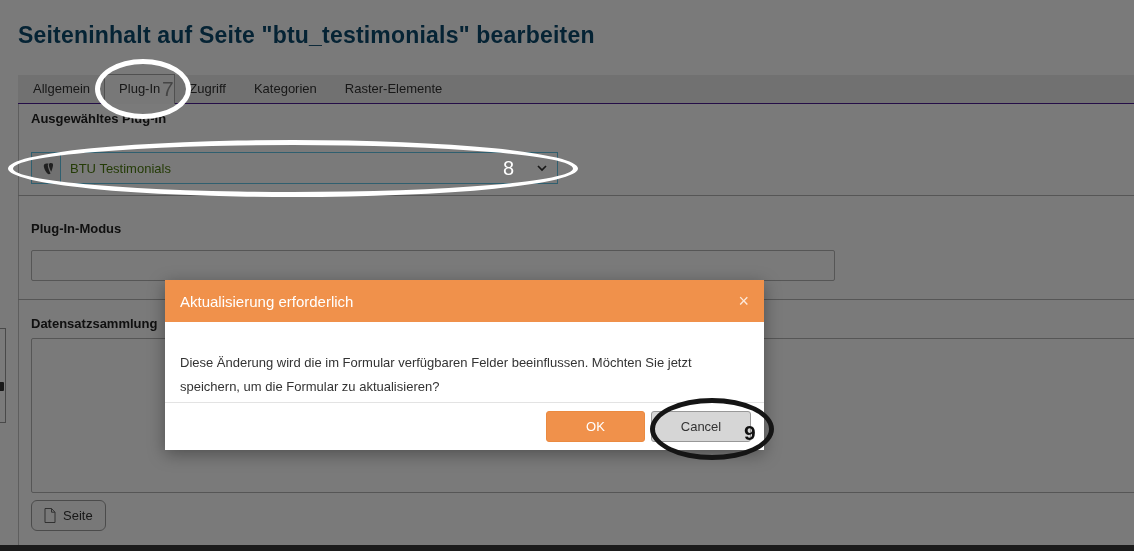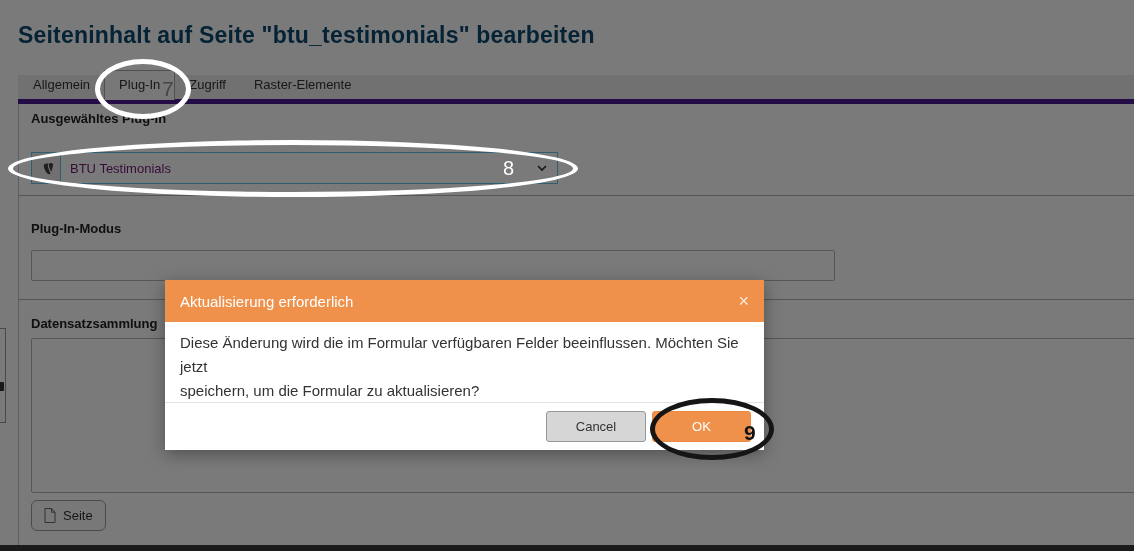--- a/index.html
+++ b/index.html
@@ -8,21 +8,21 @@
     position:relative; width:1134px; height:551px; background:#fff;
     overflow:hidden; font-family:"Liberation Sans", sans-serif;
   }
   
   .page-title {
     position:absolute; left:18px; top:22px;
     font-size:23px; font-weight:bold; color:#0c4a6e; letter-spacing:0.2px;
   }
   .tabstrip {
     position:absolute; left:18px; top:75px; right:0; height:29px;
-    background:#ededed; border-bottom:5px solid #4c1d95;
+    background:#ededed; border-bottom:1px solid #4c1d95;
     display:flex; align-items:flex-end; padding-left:1px;
   }
   .tab {
     padding:0 14px; font-size:13px; color:#333;
     height:28px; line-height:28px; white-space:nowrap; cursor:pointer;
   }
   .tab.active {
     background:#fbfbfb; border:1px solid #a8a8a8; border-bottom:none;
     height:30px; line-height:28px; margin-bottom:-1px; position:relative; z-index:1;
   }
@@ -35,21 +35,21 @@
   .plugin-select {
     position:absolute; left:31px; top:152px; width:527px; height:32px;
     border:1px solid #62c6e8; background:#fff; display:flex; align-items:center;
     cursor:pointer;
   }
   .select-icon-cell {
     width:29px; height:100%; background:#ececec;
     border-right:1px solid #62c6e8; display:flex; align-items:center; justify-content:center;
     flex:none;
   }
-  .select-value { flex:1; padding-left:9px; font-size:13px; color:#701a75; }
+  .select-value { flex:1; padding-left:9px; font-size:13px; color:#4d7c0f; }
   .select-chevron { padding-right:10px; display:flex; align-items:center; }
 
   .divider { position:absolute; left:18px; right:0; height:1px; background:#b4b4b4; }
   .divider-1 { top:195px; }
   .divider-2 { top:299px; }
 
   .mode-input {
     position:absolute; left:31px; top:250px; width:804px; height:31px;
     border:1px solid #b4b4b4; border-radius:2px; background:#fff;
     font-family:"Liberation Sans", sans-serif; font-size:13px; color:#333; padding:0 8px;
@@ -77,21 +77,21 @@
   .modal {
     position:absolute; left:165px; top:280px; width:599px; height:170px;
     background:#fff; z-index:20; box-shadow:0 4px 16px rgba(0,0,0,0.35);
   }
   .modal-header {
     height:42px; background:#f0914b; display:flex; align-items:center;
     justify-content:space-between; padding:0 15px;
   }
   .modal-title { font-size:15px; color:#fff; }
   .modal-close { color:rgba(255,255,255,0.8); font-size:18px; line-height:1; cursor:pointer; }
-  .modal-body { padding:9px 15px 0 15px; font-size:15px; color:#333; line-height:24px; }
+  .modal-body { padding:9px 15px 0 15px; font-size:13px; color:#333; line-height:24px;margin-top:20px; }
   .modal-footer {
     position:absolute; left:0; right:0; bottom:0; height:48px;
     border-top:1px solid #e3e3e3; display:flex; justify-content:flex-end;
     align-items:center; gap:6px; padding-right:13px;
   }
   .btn {
     height:31px; font-size:13px; border-radius:3px; display:flex;
     align-items:center; justify-content:center; cursor:pointer;
     font-family:"Liberation Sans", sans-serif;
   }
@@ -112,20 +112,21 @@
 <body>
 
 <div id="screen">
 
   <h1 class="page-title">Seiteninhalt auf Seite "btu_testimonials" bearbeiten</h1>
 
   <div class="tabstrip">
     <div class="tab">Allgemein</div>
     <div class="tab active">Plug-In</div>
     <div class="tab">Zugriff</div>
+    <div class="tab">Kategorien</div>
     <div class="tab">Raster-Elemente</div>
   </div>
   <div class="panel-border"></div>
 
   <div class="field-label lbl-plugin">Ausgewähltes Plug-In</div>
 
   <div class="plugin-select">
     <div class="select-icon-cell">
       <svg width="15" height="15" viewBox="0 0 16 16" aria-hidden="true">
         <path fill="#444" d="M11.6 2.3c.3-.1.7-.2 1.1-.2 1.9 0 2.3 1 2.3 2.1 0 1.5-1 4.9-2 7.3-.9-1.8-2.6-5.8-2.6-7.7 0-.8.4-1.3 1.2-1.5z"></path>
@@ -171,22 +172,22 @@
   <div class="modal">
     <div class="modal-header">
       <span class="modal-title">Aktualisierung erforderlich</span>
       <span class="modal-close">×</span>
     </div>
     <div class="modal-body">
       <div>Diese Änderung wird die im Formular verfügbaren Felder beeinflussen. Möchten Sie jetzt</div>
       <div>speichern, um die Formular zu aktualisieren?</div>
     </div>
     <div class="modal-footer">
+      <button class="btn btn-ok">OK</button>
       <button class="btn btn-cancel">Cancel</button>
-      <button class="btn btn-ok">OK</button>
     </div>
   </div>
 
   <div class="ring ring-7"></div>
   <div class="annot-digit digit-7">7</div>
   <div class="ring ring-8"></div>
   <div class="annot-digit digit-8">8</div>
   <div class="ring ring-9"></div>
   <div class="annot-digit digit-9">9</div>
 

